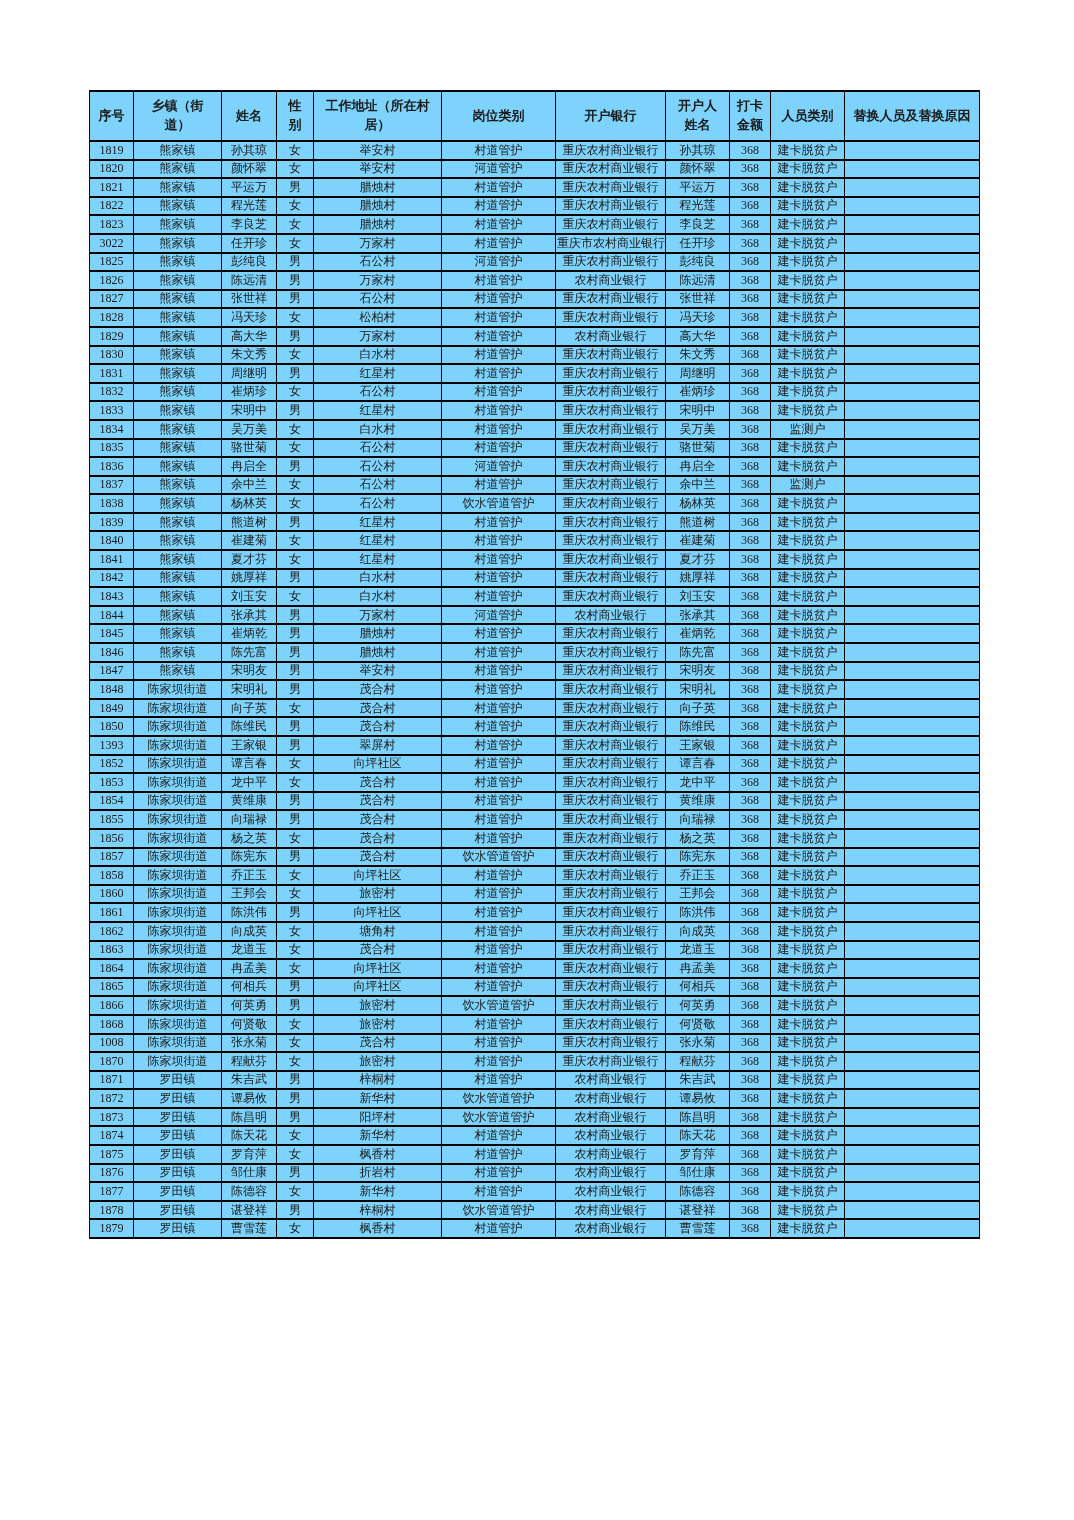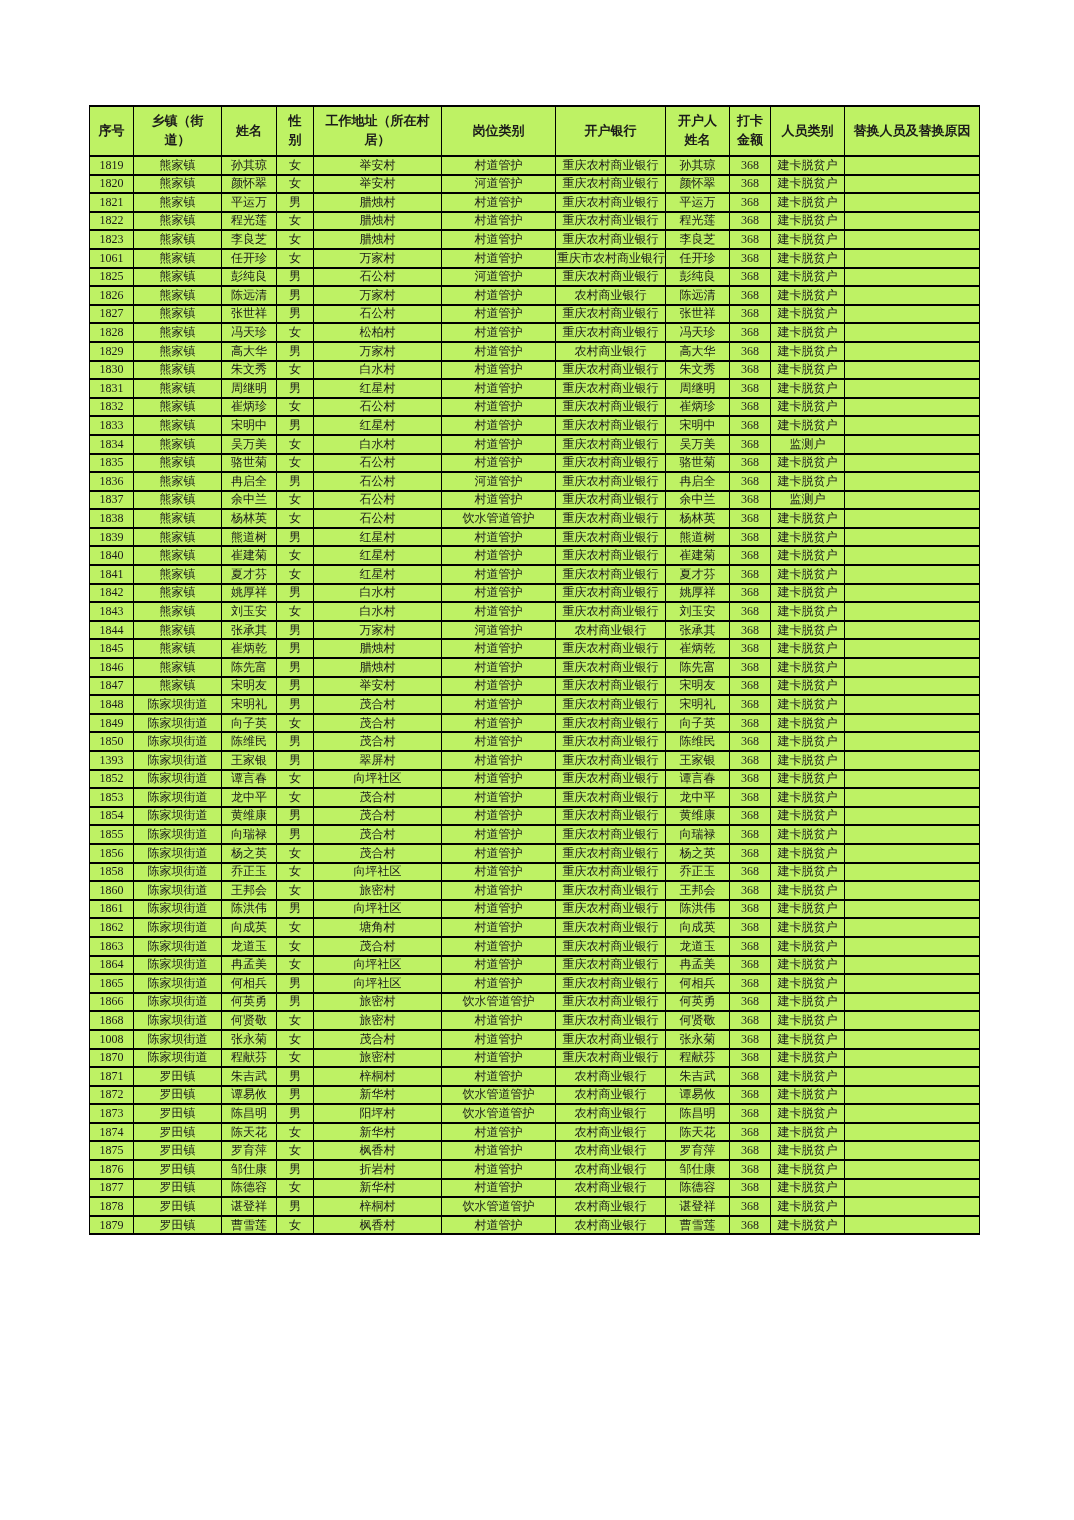--- a/index.html
+++ b/index.html
@@ -17,25 +17,25 @@
   .page {
     position: absolute;
     left: 0; top: 0;
     width: 1074px;
     height: 1520px;
     background: #ffffff;
   }
   table.roster {
     position: absolute;
     left: 89px;
-    top: 105px;
+    top: 90px;
     width: 890px;
     border-collapse: collapse;
     table-layout: fixed;
-    background: #bef264;
+    background: #7dd3fc;
   }
   table.roster th, table.roster td {
     border-left: 1px solid #000;
     border-right: 1px solid #000;
     border-top: 2px solid #000;
     border-bottom: 2px solid #000;
     text-align: center;
     vertical-align: middle;
     overflow: hidden;
     box-sizing: border-box;
@@ -149,21 +149,21 @@
           <td>女</td>
           <td>腊烛村</td>
           <td>村道管护</td>
           <td>重庆农村商业银行</td>
           <td>李良芝</td>
           <td>368</td>
           <td>建卡脱贫户</td>
           <td></td>
         </tr>
         <tr>
-          <td>1061</td>
+          <td>3022</td>
           <td>熊家镇</td>
           <td>任开珍</td>
           <td>女</td>
           <td>万家村</td>
           <td>村道管护</td>
           <td>重庆市农村商业银行</td>
           <td>任开珍</td>
           <td>368</td>
           <td>建卡脱贫户</td>
           <td></td>
@@ -573,20 +573,33 @@
         </tr>
         <tr>
           <td>1856</td>
           <td>陈家坝街道</td>
           <td>杨之英</td>
           <td>女</td>
           <td>茂合村</td>
           <td>村道管护</td>
           <td>重庆农村商业银行</td>
           <td>杨之英</td>
+          <td>368</td>
+          <td>建卡脱贫户</td>
+          <td></td>
+        </tr>
+        <tr>
+          <td>1857</td>
+          <td>陈家坝街道</td>
+          <td>陈宪东</td>
+          <td>男</td>
+          <td>茂合村</td>
+          <td>饮水管道管护</td>
+          <td>重庆农村商业银行</td>
+          <td>陈宪东</td>
           <td>368</td>
           <td>建卡脱贫户</td>
           <td></td>
         </tr>
         <tr>
           <td>1858</td>
           <td>陈家坝街道</td>
           <td>乔正玉</td>
           <td>女</td>
           <td>向坪社区</td>

